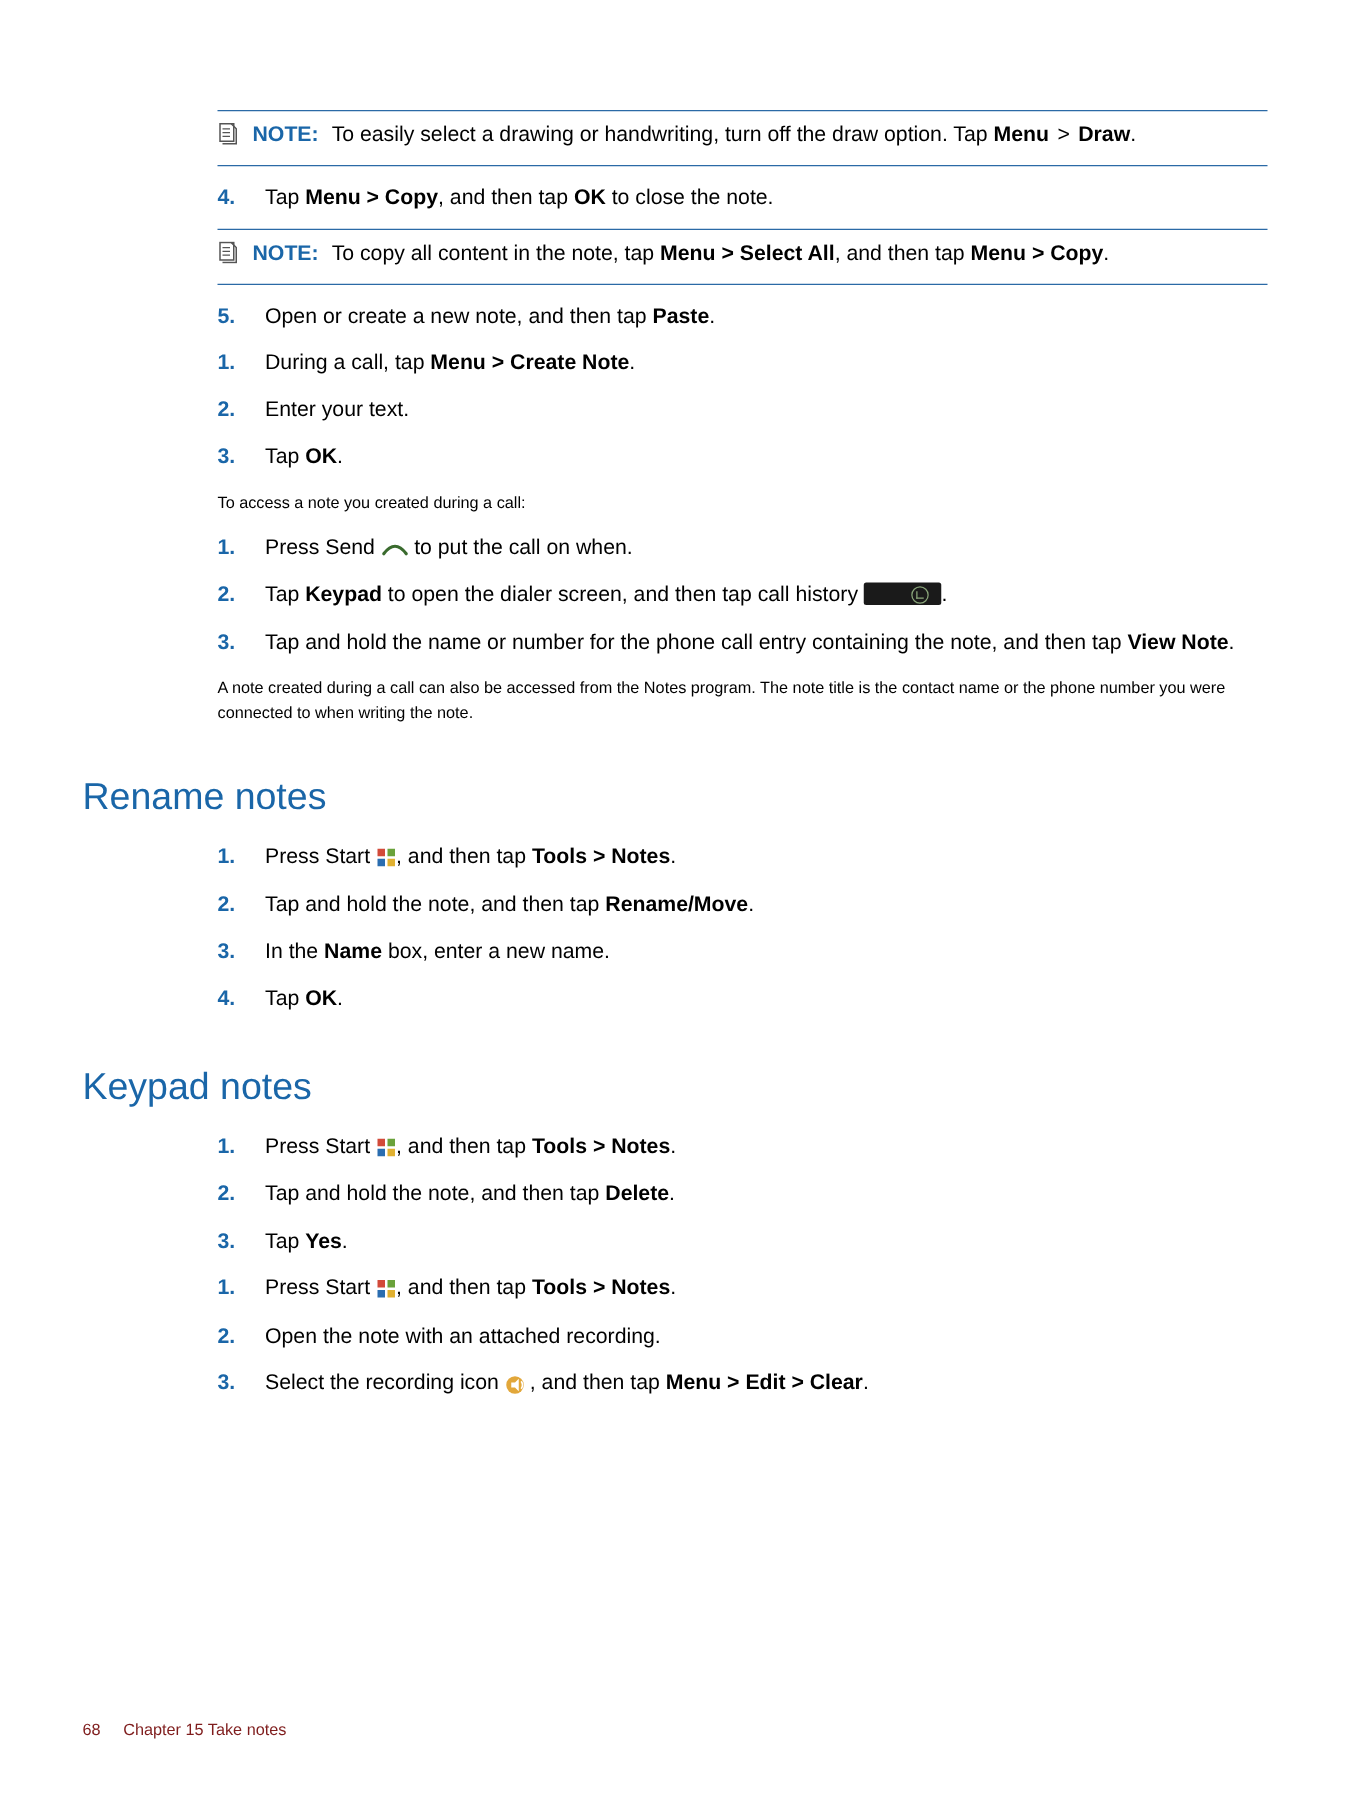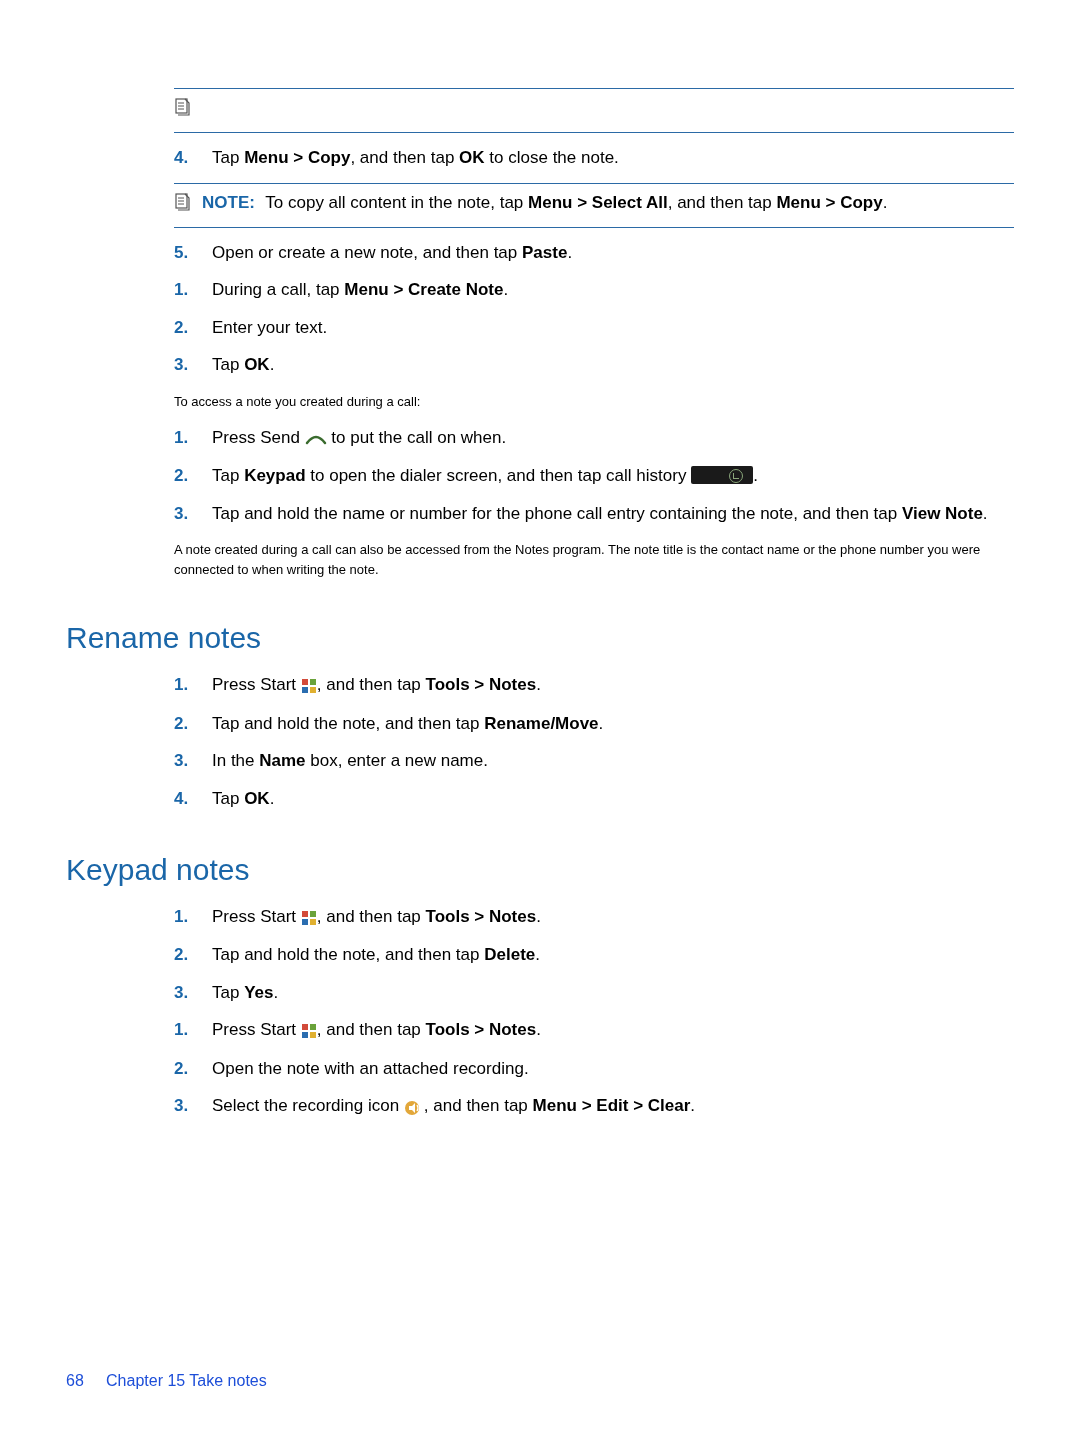--- a/index.html
+++ b/index.html
@@ -109,41 +109,45 @@
     height: 5px;
     border-left: 1.5px solid #8aa67a;
     border-bottom: 1.5px solid #8aa67a;
   }
   .start-icon svg { vertical-align: -3px; }
   .speaker-icon svg { vertical-align: -4px; }
   .footer {
     position: absolute;
     left: 66px;
     bottom: 44px;
-    font-size: 16px;
-    color: #1d4ed8;
+    font-size: 13px;
+    color: #7f1d1d;
   }
   .greater {
     padding: 0 2px;
   }
 </style>
 </head>
 <body>
 
 <div class="page">
 
   <div class="note-box">
     <span class="note-icon">
       <svg width="18" height="18" viewBox="0 0 18 18">
           <rect x="2" y="1" width="11" height="14" fill="none" stroke="#555" stroke-width="1.2"></rect>
           <path d="M11 1 L15 5 L15 17 L4 17" fill="none" stroke="#555" stroke-width="1.2"></path>
           <line x1="4" y1="5" x2="10" y2="5" stroke="#555" stroke-width="1"></line>
           <line x1="4" y1="8" x2="10" y2="8" stroke="#555" stroke-width="1"></line>
           <line x1="4" y1="11" x2="10" y2="11" stroke="#555" stroke-width="1"></line>
         </svg>
+    </span>
+    <span>
+      <span class="note-label">NOTE:</span>
+      <span>To easily select a drawing or handwriting, turn off the draw option. Tap </span><b>Menu</b><span class="greater"> &gt; </span><b>Draw</b><span>.</span>
     </span>
   </div>
 
   <div class="ol">
     <div class="li">
       <span class="num">4.</span>
       <span class="body">
         <span>Tap </span><b>Menu &gt; Copy</b><span>, and then tap </span><b>OK</b><span> to close the note.</span>
       </span>
     </div>

